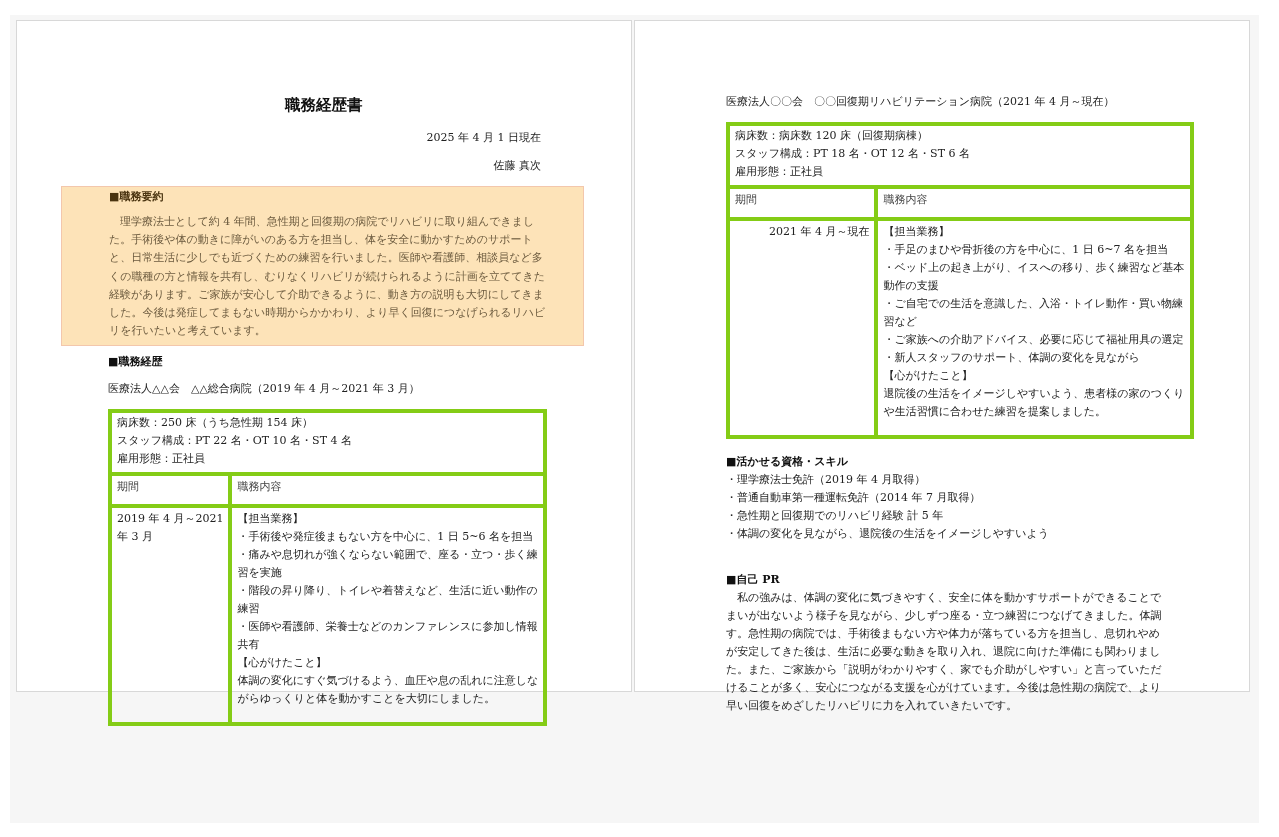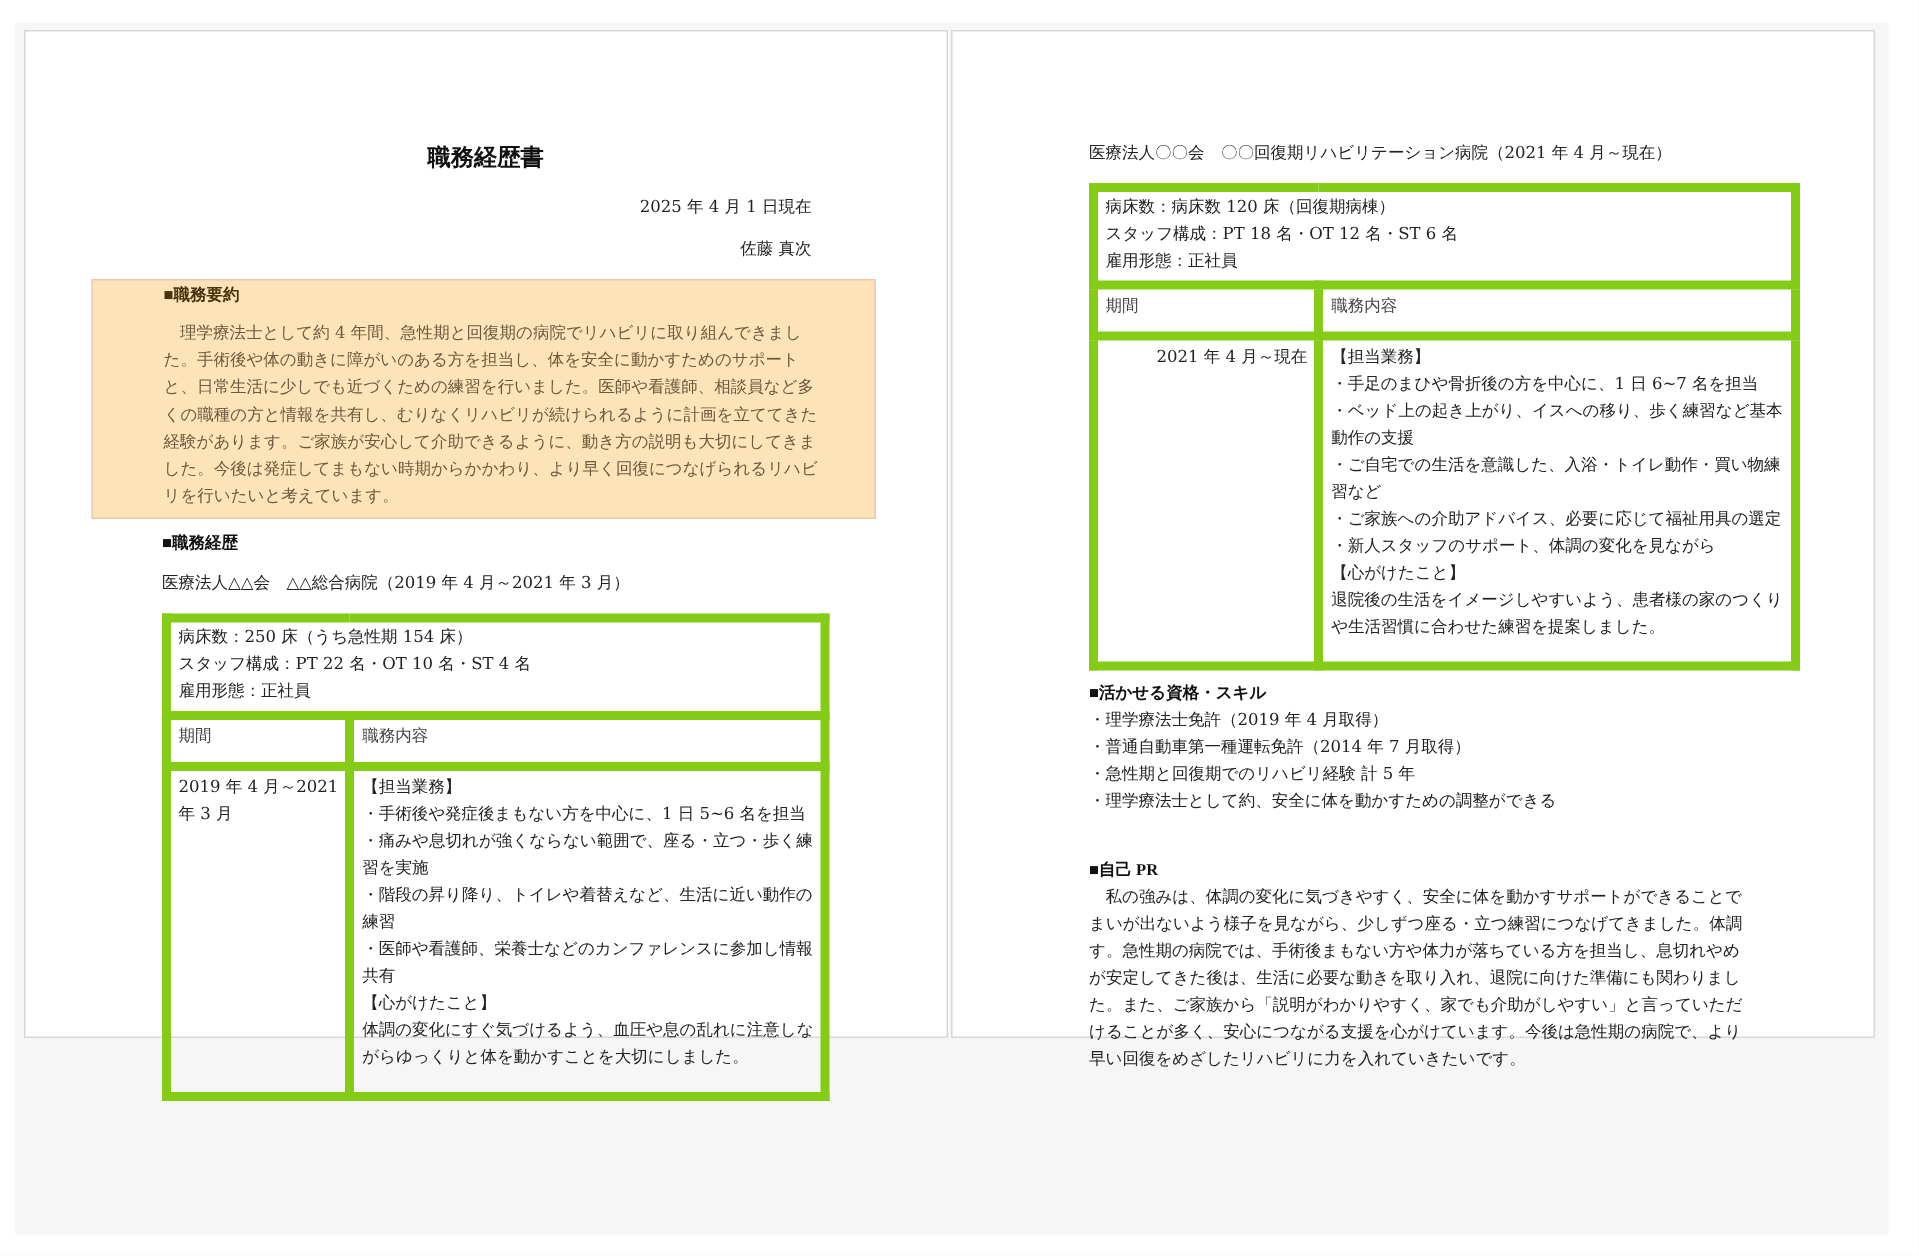--- a/index.html
+++ b/index.html
@@ -13,29 +13,29 @@
   }
   .page {
     position: absolute; top: 20px; height: 672px; width: 616px; background: #fff;
     border: 1px solid #d8d8d8; box-sizing: border-box;
   }
   .page-left { left: 16px; }
   .page-right { left: 634px; }
   .abs { position: absolute; }
   .txt { font-size: 11px; line-height: 18px; color: #222; white-space: nowrap; }
   .title { font-size: 15.5px; font-weight: bold; color: #111; }
-  .heading { font-size: 11px; font-weight: bold; color: #111; font-family: Liberation Serif, serif; }
+  .heading { font-size: 11px; font-weight: bold; color: #111; }
   .summary-box {
     position: absolute; left: 44px; top: 165px; width: 523px; height: 160px;
     background: #fde3b8; border: 1.5px solid #f3c7ac; box-sizing: border-box;
   }
   .summary-box .heading { color: #4a3410; }
   .summary-text { font-size: 11px; line-height: 18.2px; color: #6b5a3e; white-space: normal; width: 430px; }
   table.info { border-collapse: collapse; position: absolute; font-size: 11px; color: #222; }
-  table.info td { border: 6px solid #84cc16; vertical-align: top; padding: 2px 5px; line-height: 18px; }
+  table.info td { border: 4px solid #84cc16; vertical-align: top; padding: 2px 5px; line-height: 18px; }
   .cell-lines div { white-space: nowrap; }
   .block-lines div { white-space: nowrap; }
 </style>
 </head>
 <body>
 
 <div class="frame"></div>
 
 <div class="page page-left">
   <div class="abs title" style="left:268px; top:74px;">職務経歴書</div>
@@ -129,21 +129,21 @@
       </td>
     </tr>
   </tbody>
     </table>
 
   <div class="abs heading" style="left:91px; top:432px; line-height:18px;">■活かせる資格・スキル</div>
   <div class="abs txt block-lines" style="left:91px; top:450px;">
     <div>・理学療法士免許（2019 年 4 月取得）</div>
     <div>・普通自動車第一種運転免許（2014 年 7 月取得）</div>
     <div>・急性期と回復期でのリハビリ経験 計 5 年</div>
-    <div>・理学療法士として約、安全に体を動かすための調整ができる</div>
+    <div>・体調の変化を見ながら、退院後の生活をイメージしやすいよう</div>
   </div>
 
   <div class="abs heading" style="left:91px; top:550px; line-height:18px;">■自己 PR</div>
   <div class="abs txt block-lines" style="left:91px; top:568px;">
     <div>　私の強みは、体調の変化に気づきやすく、安全に体を動かすサポートができることで</div>
     <div>まいが出ないよう様子を見ながら、少しずつ座る・立つ練習につなげてきました。体調</div>
     <div>す。急性期の病院では、手術後まもない方や体力が落ちている方を担当し、息切れやめ</div>
     <div>が安定してきた後は、生活に必要な動きを取り入れ、退院に向けた準備にも関わりまし</div>
     <div>た。また、ご家族から「説明がわかりやすく、家でも介助がしやすい」と言っていただ</div>
     <div>けることが多く、安心につながる支援を心がけています。今後は急性期の病院で、より</div>

